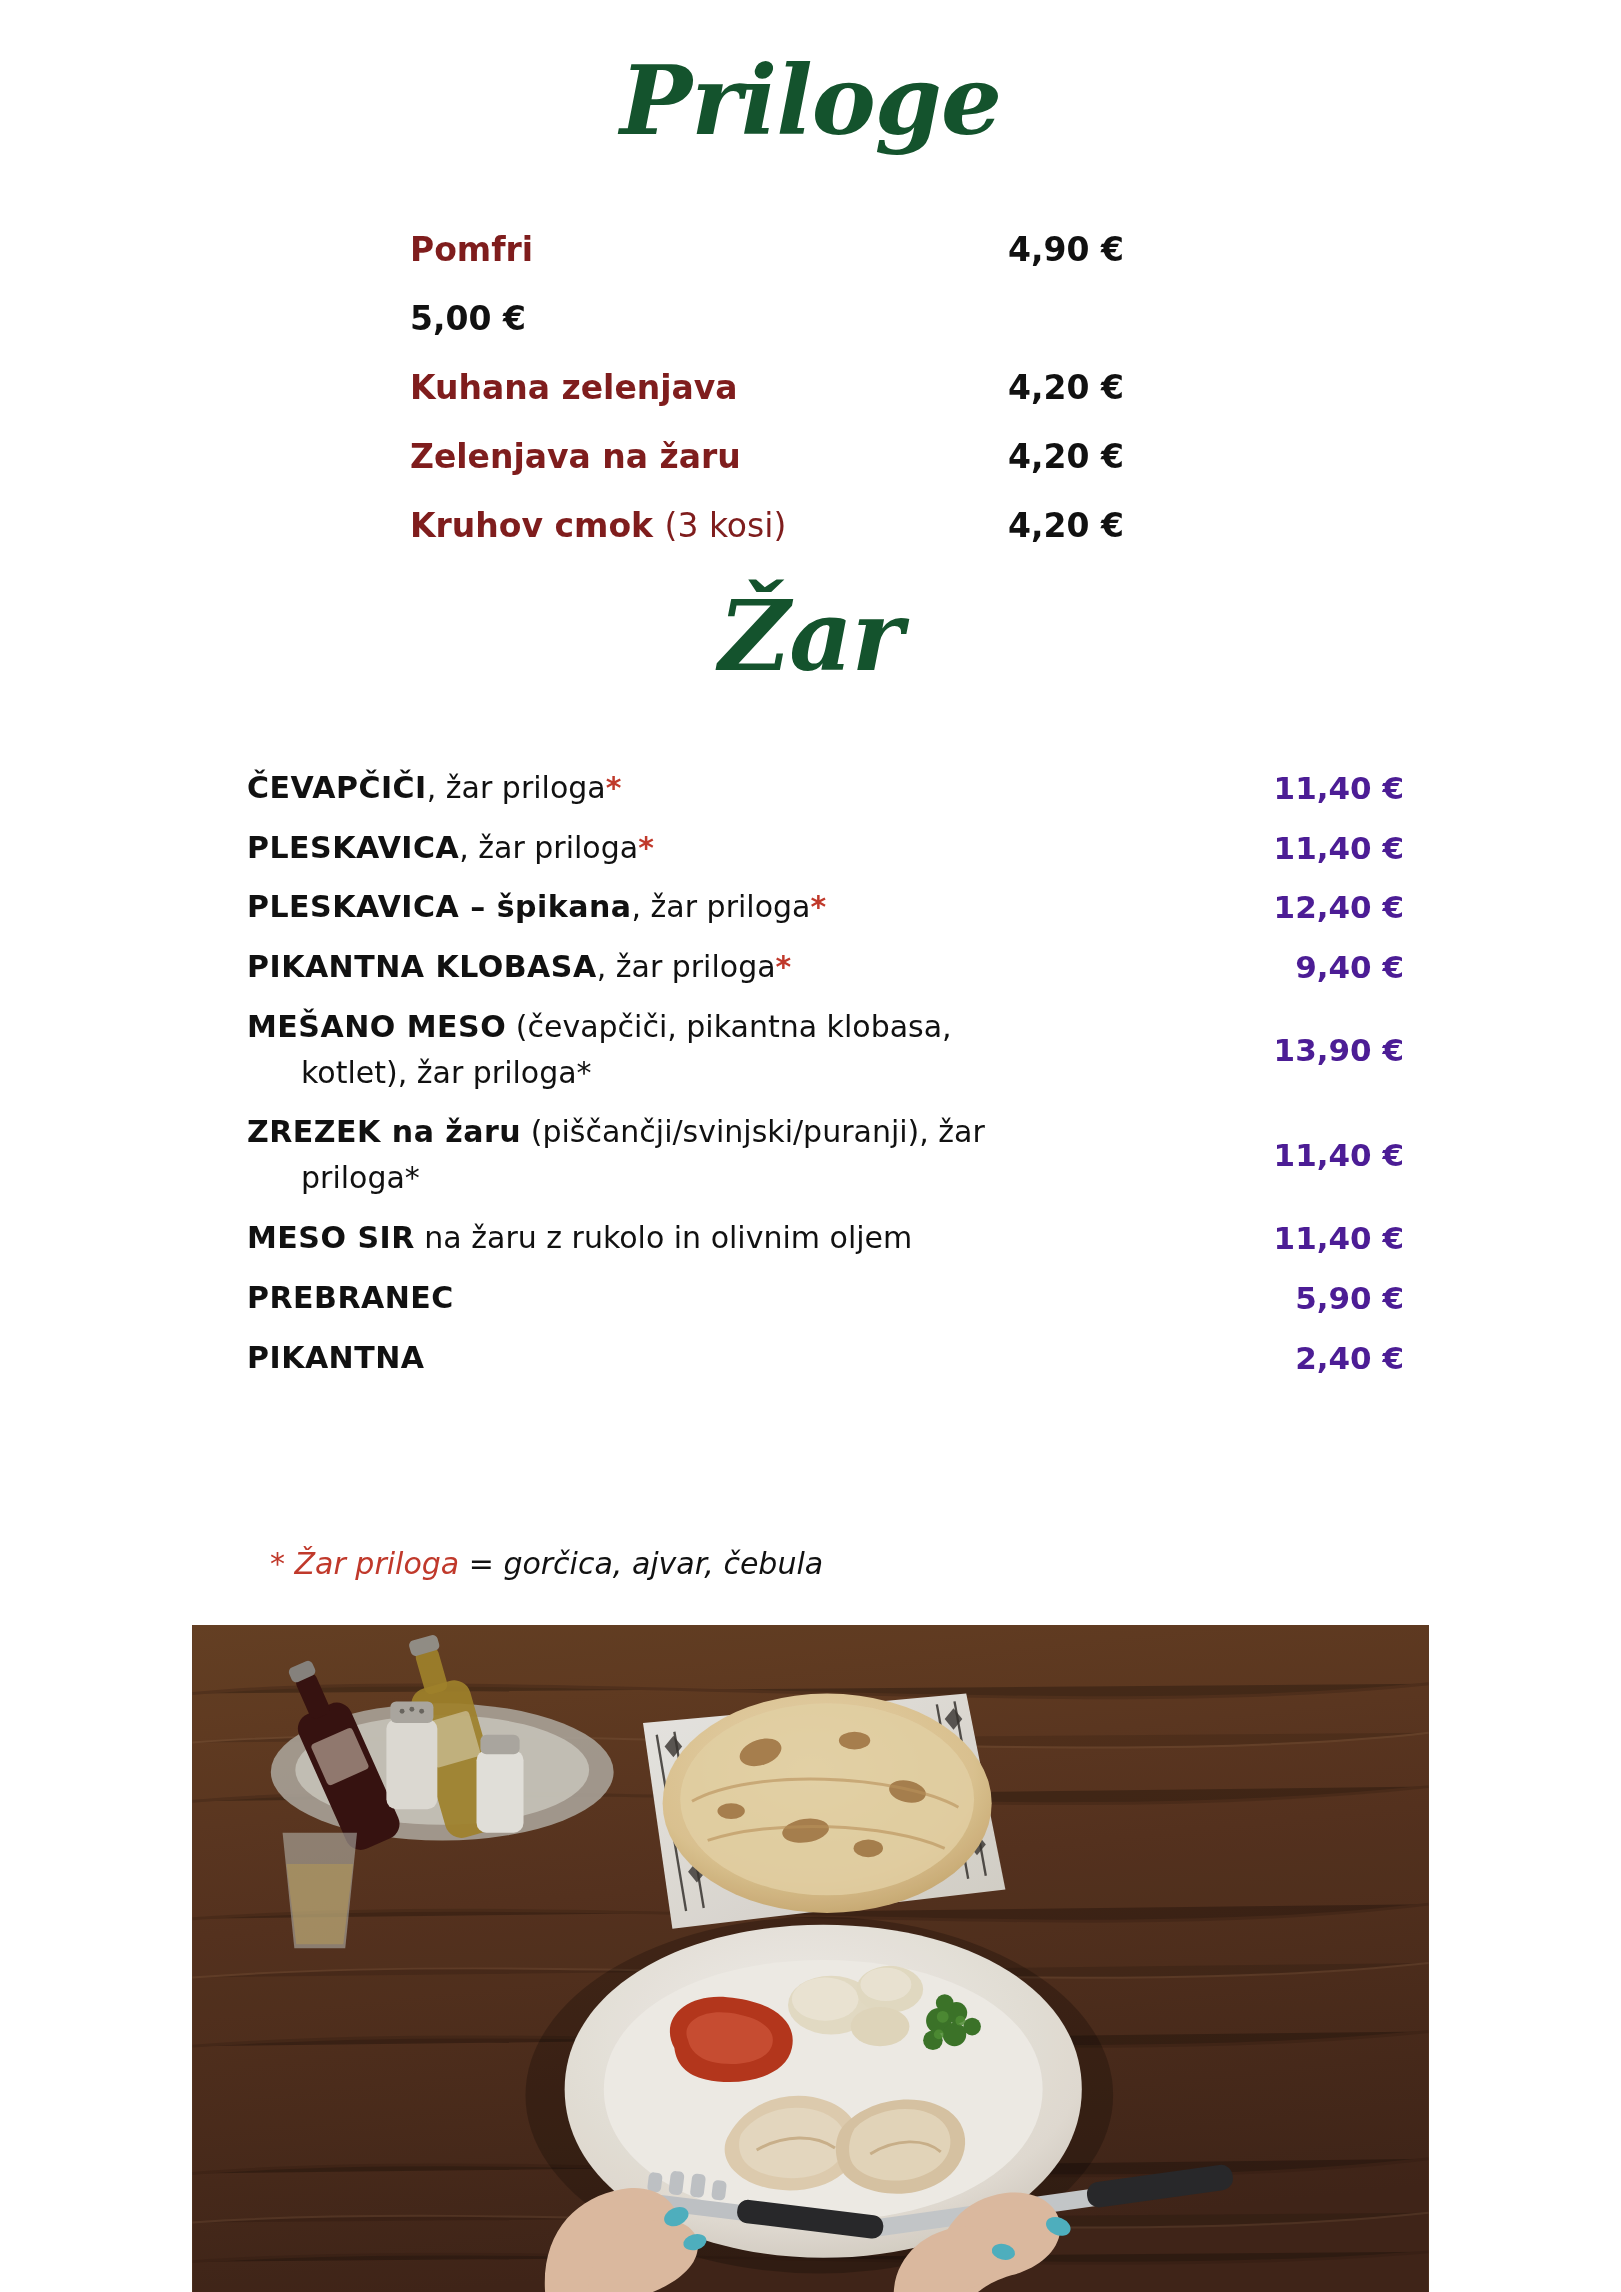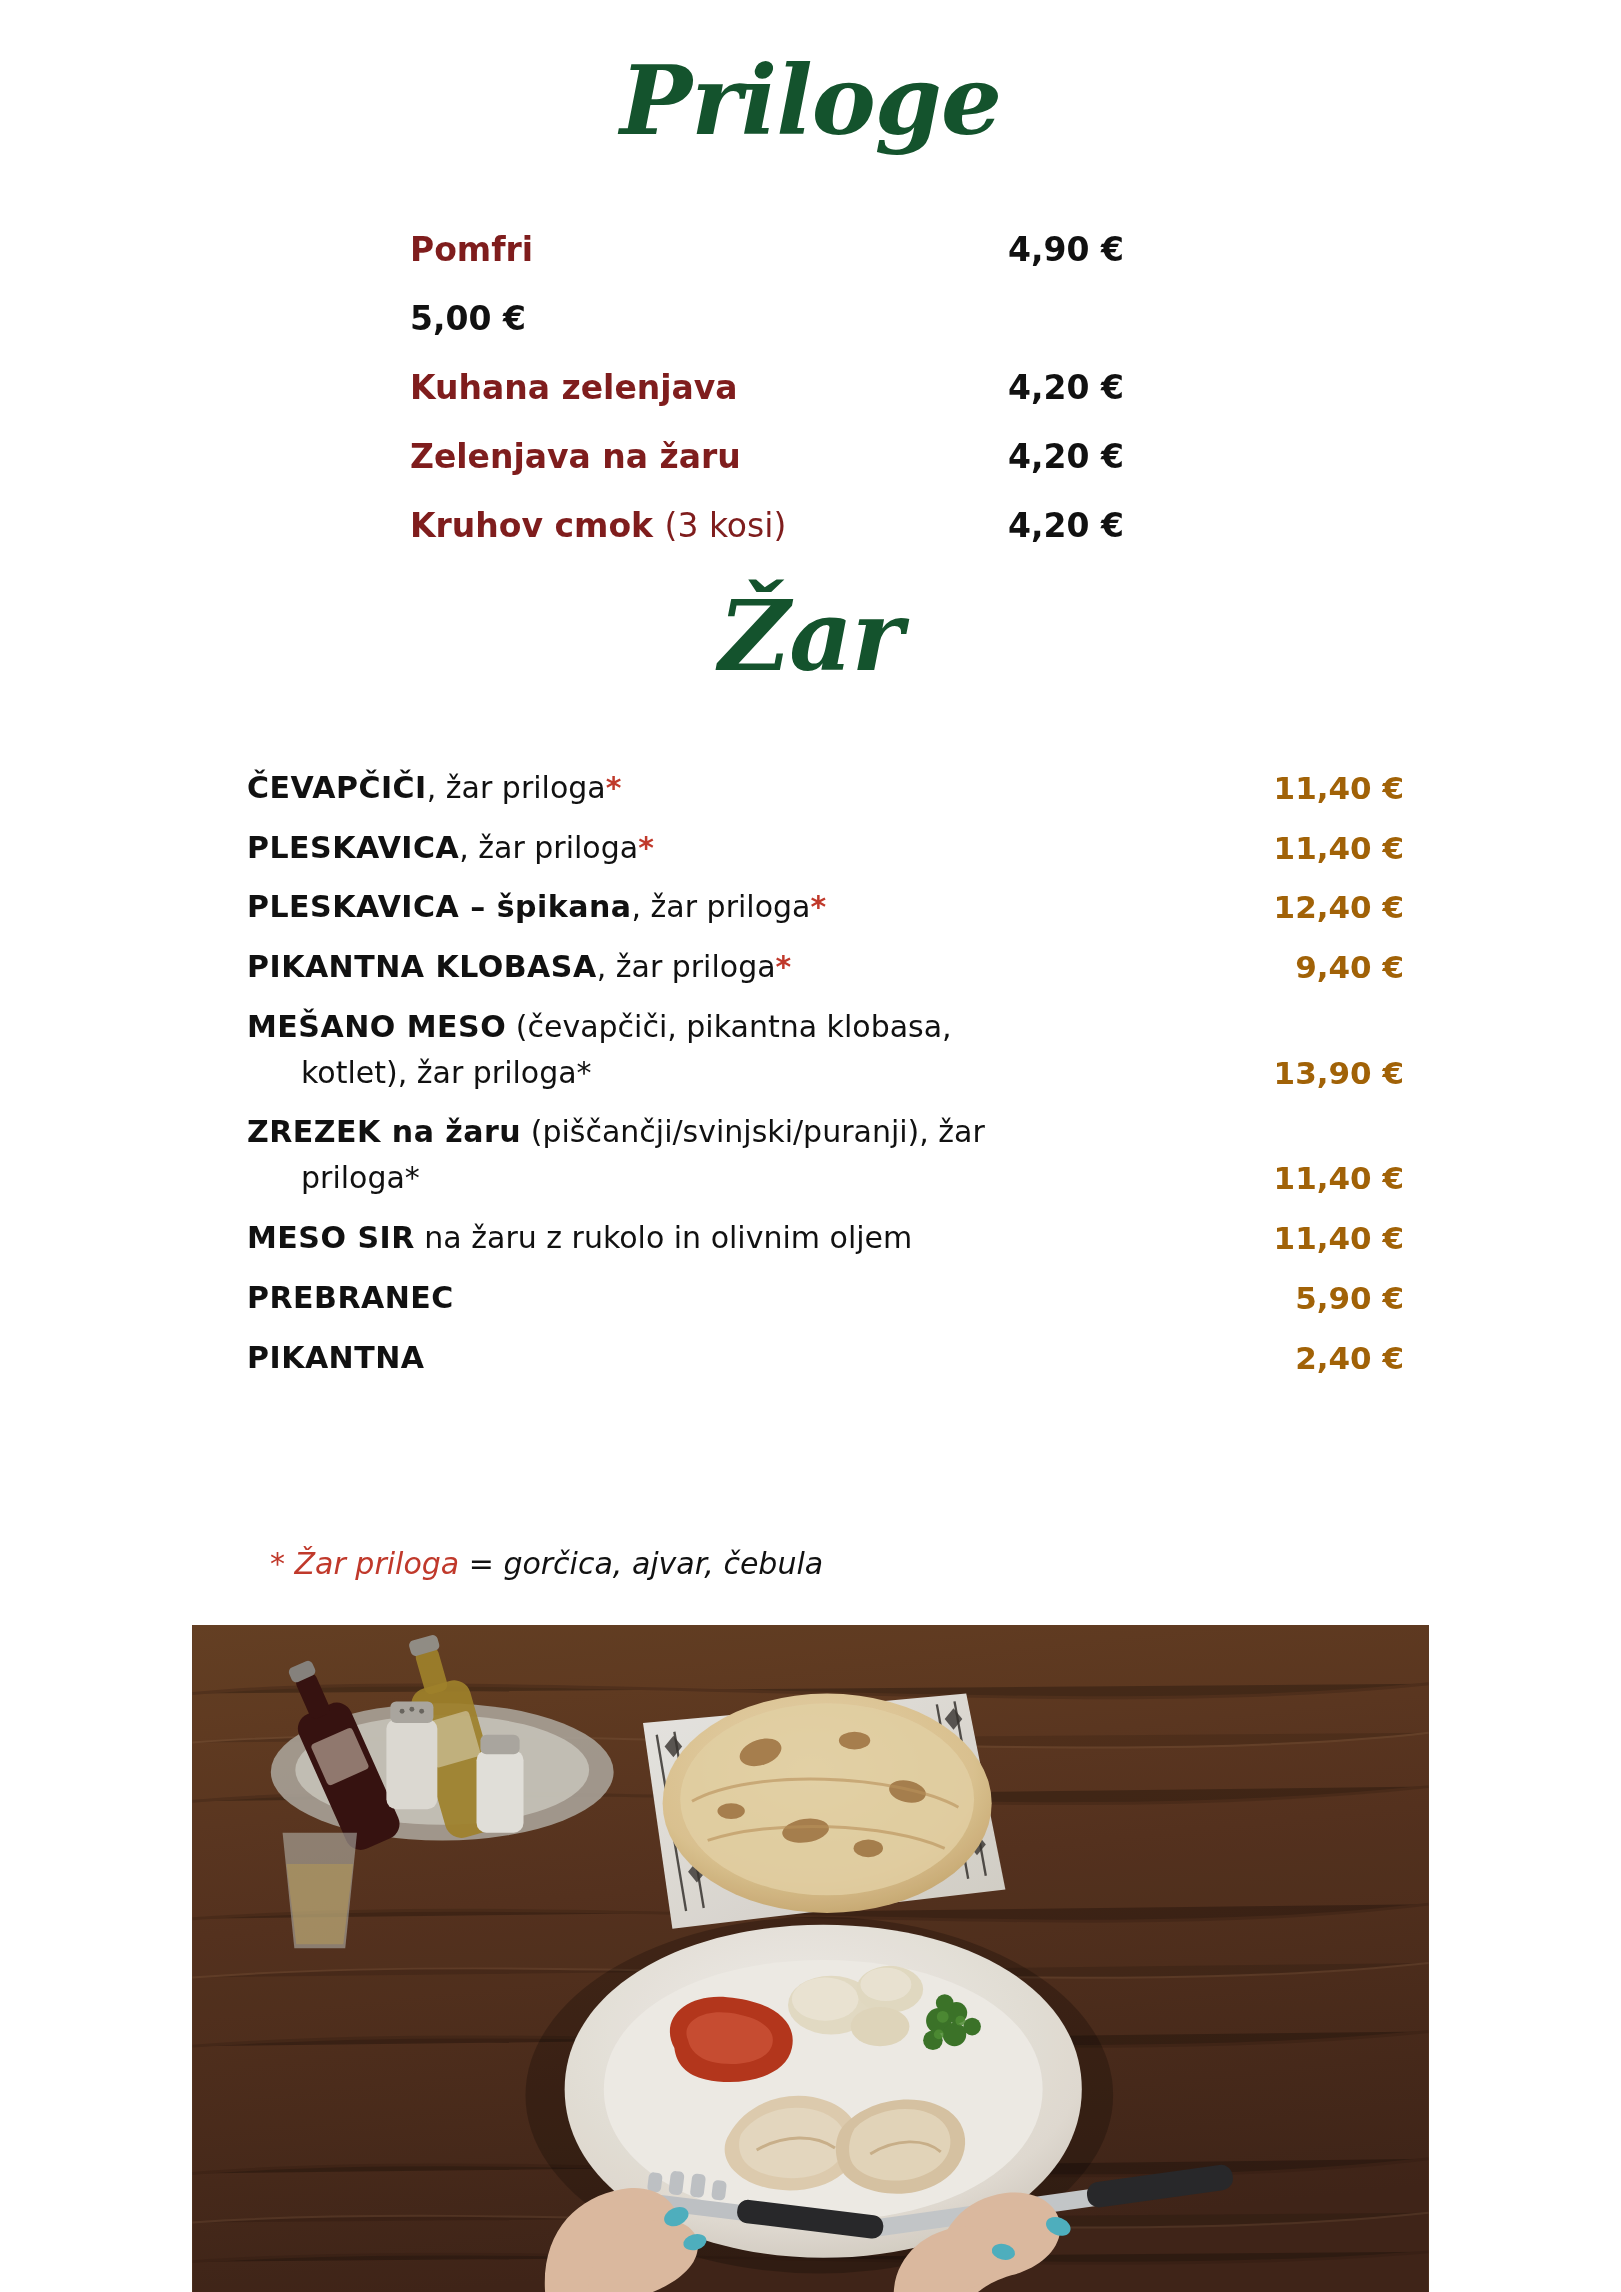--- a/index.html
+++ b/index.html
@@ -90,21 +90,21 @@
 
   
   .zar-list {
     position: absolute;
     left: 247px;
     top: 765px;
     width: 1157px;
   }
   .zar-row {
     display: flex;
-    align-items: flex-end;
+    align-items: center;
     margin-bottom: 13.7px;
   }
   .zar-name {
     flex: 1 1 auto;
     font-size: 30px;
     line-height: 46px;
     color: #111;
     padding-right: 17.6px;
   }
   .zar-name .caps {
@@ -121,21 +121,21 @@
   .star {
     color: #c0392b;
     font-weight: 700;
   }
   .zar-price {
     flex: 0 0 176px;
     text-align: right;
     font-size: 31px;
     font-weight: 700;
     line-height: 46px;
-    color: #a16207;
+    color: #4c1d95;
     white-space: nowrap;
   }
   .zar-note {
     position: absolute;
     left: 270px;
     top: 1546px;
     font-size: 30px;
     font-style: italic;
     color: #111;
   }

